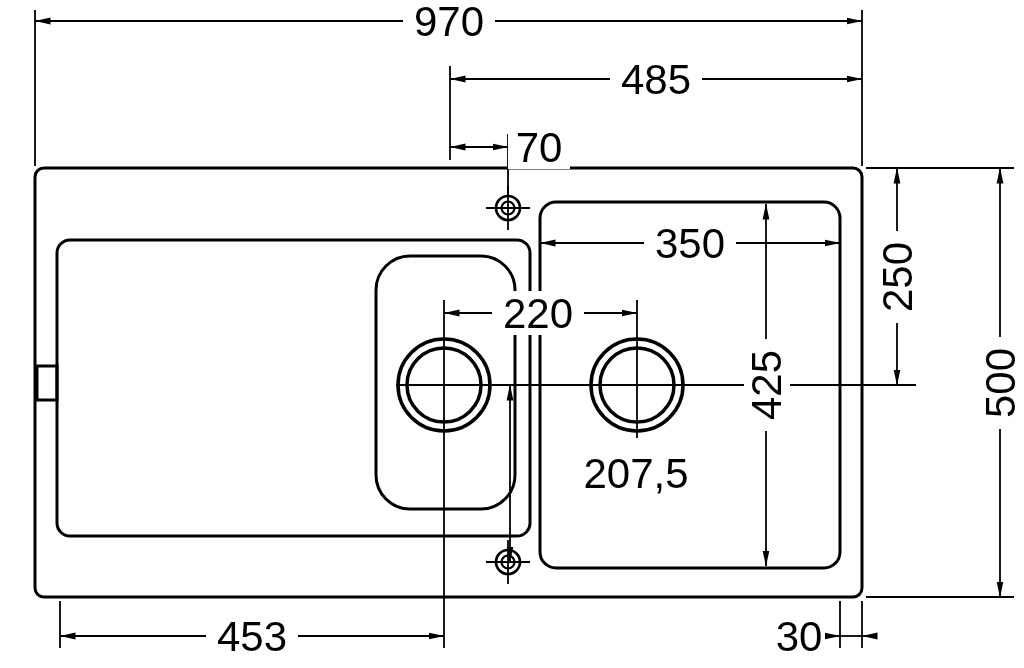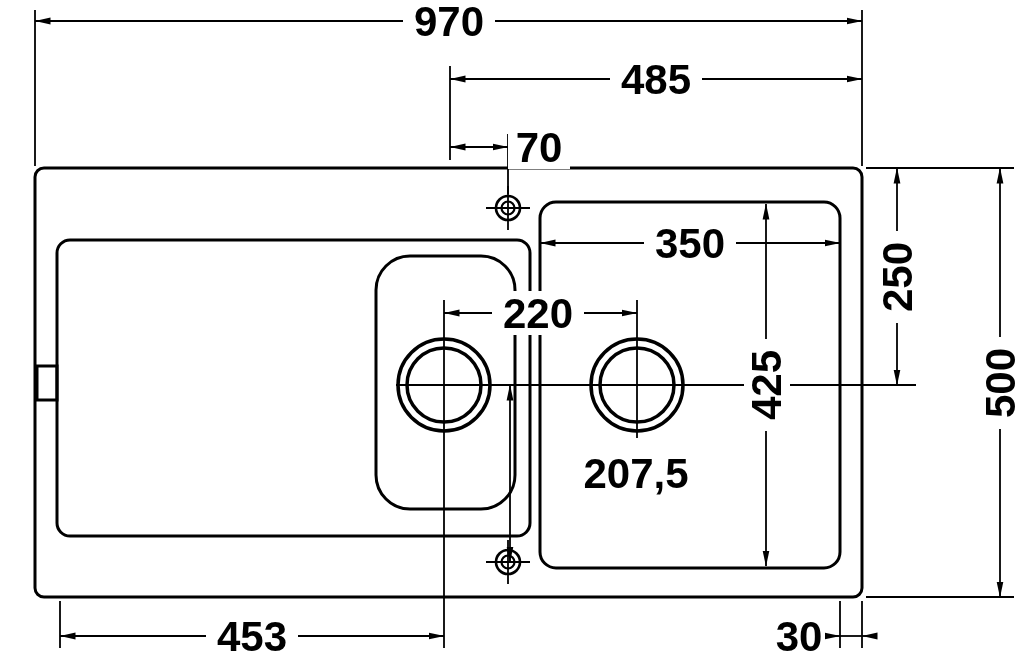--- a/index.html
+++ b/index.html
@@ -1,17 +1,17 @@
 <!DOCTYPE html>
 <html><head>
 <meta charset="utf-8">
 <style>
   html,body{margin:0;padding:0;background:#ffffff;}
   .stage{position:relative;width:1024px;height:668px;background:#fff;overflow:hidden;
-         font-family:"Liberation Sans", sans-serif;font-weight:bold;}
+         font-family:"Liberation Sans", sans-serif;}
   svg{display:block;}
   .obj{stroke:#000;stroke-width:3;fill:none;}
   .obj-thick{stroke:#000;stroke-width:3.5;fill:none;}
   .thin{stroke:#000;stroke-width:1.8;fill:none;}
   .dim{stroke:#000;stroke-width:1.8;fill:none;marker-start:url(#arr);marker-end:url(#arr);}
   .dim-e{stroke:#000;stroke-width:1.8;fill:none;marker-end:url(#arr);}
   .halo{fill:#ffffff;stroke:none;}
   text.dimtxt{font-family:"Liberation Sans", sans-serif;font-size:42px;fill:#000;
               text-anchor:middle;}
 </style>

